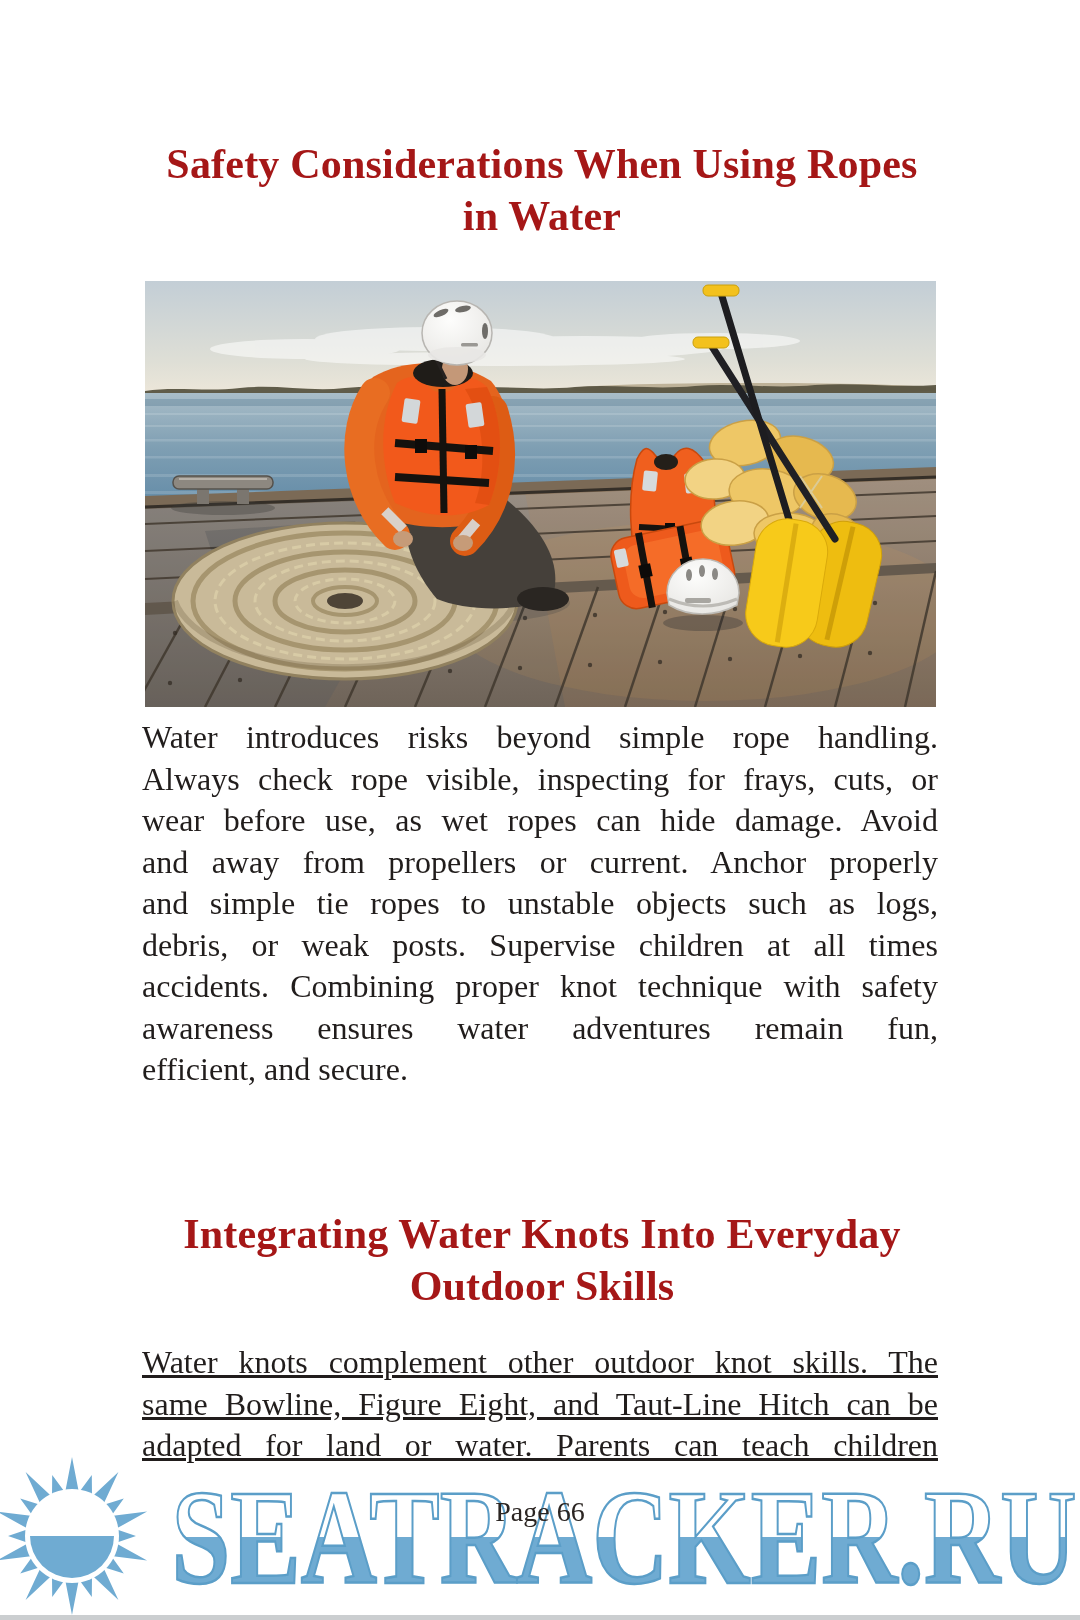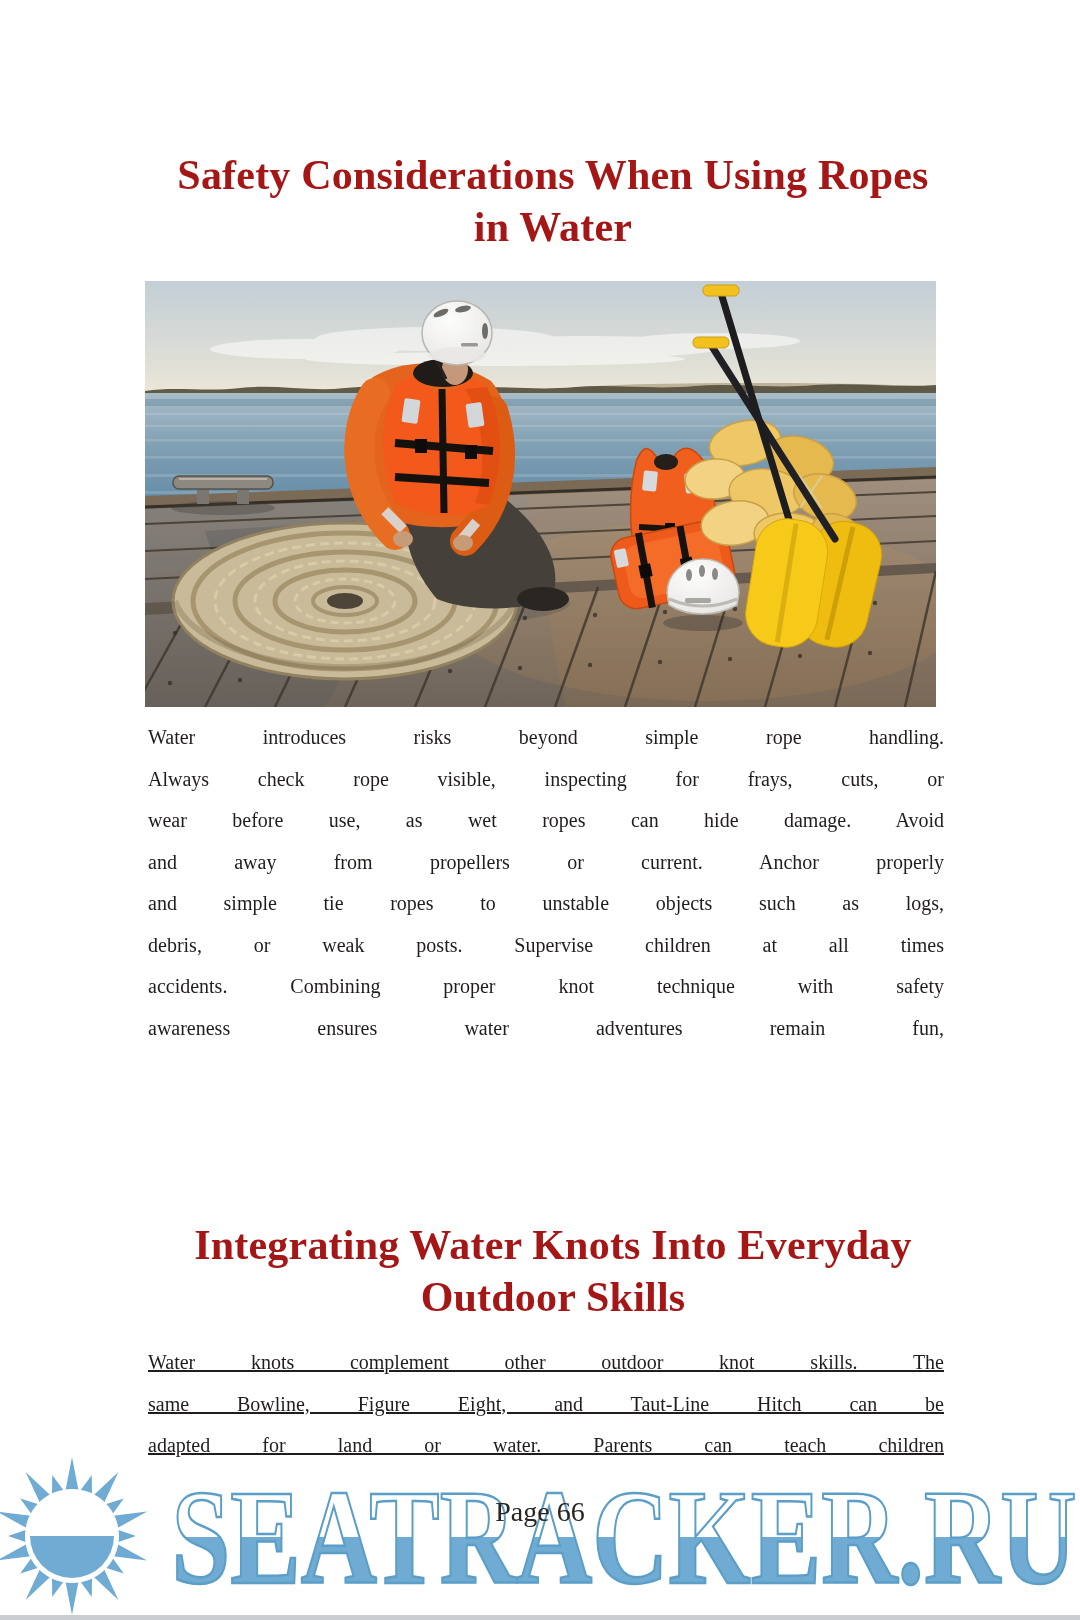--- a/index.html
+++ b/index.html
@@ -1,26 +1,26 @@
 <!DOCTYPE html>
 <html style="--red: #a51717; --ink: #211d1c; --page-bg: #ffffff;"><head>
 <meta charset="utf-8">
 <style>
   html,body{margin:0;padding:0;background:#ffffff;}
   body{width:1080px;height:1620px;position:relative;overflow:hidden;
        font-family:"Liberation Serif","DejaVu Serif",serif;}
   .page{position:absolute;inset:0;background:var(--page-bg,#fff);}
   .h{position:absolute;left:140px;width:800px;text-align:center;
-     font-weight:bold;color:var(--red,#a51717);margin:13px;
+     font-weight:bold;color:var(--red,#a51717);margin:2px;
      font-size:42px;line-height:52px;letter-spacing:.2px;}
   .h .hl{white-space:nowrap;}
   .photo{position:absolute;left:145px;top:281px;width:791px;height:426px;margin:0;}
   .photo svg{display:block;}
-  .para{position:absolute;left:148px;width:796px;color:var(--ink,#211d1c);
-        font-size:20px;line-height:41.5px;}
+  .para{position:absolute;left:142px;width:796px;color:var(--ink,#211d1c);
+        font-size:32px;line-height:41.5px;}
   .para .tline{text-align:justify;text-align-last:justify;white-space:normal;}
   .para .tline.lastleft{text-align-last:left;}
   .p1{top:717px;}
   .p2{top:1342px;text-decoration:underline;}
   .h2{top:1206px;}
   .h1{top:136px;}
   .pageno{position:absolute;left:0;top:1498px;width:1080px;text-align:center;
           font-size:28px;line-height:28px;color:#2b2522;z-index:6;}
   .watermark{position:absolute;left:0;top:1450px;width:992px;height:170px;z-index:4;}
   .wm-sun{position:absolute;left:-4px;top:6px;}
@@ -270,20 +270,21 @@
 
   <div class="para p1">
       <div class="tline">Water introduces risks beyond simple rope handling.</div>
       <div class="tline">Always check rope visible, inspecting for frays, cuts, or</div>
       <div class="tline">wear before use, as wet ropes can hide damage. Avoid</div>
       <div class="tline">and away from propellers or current. Anchor properly</div>
       <div class="tline">and simple tie ropes to unstable objects such as logs,</div>
       <div class="tline">debris, or weak posts. Supervise children at all times</div>
       <div class="tline">accidents. Combining proper knot technique with safety</div>
       <div class="tline">awareness ensures water adventures remain fun,</div>
+      <div class="tline lastleft">efficient, and secure.</div>
     </div>
 
   <h2 class="h h2">
     <div class="hl">Integrating Water Knots Into Everyday</div>
     <div class="hl">Outdoor Skills</div>
   </h2>
 
   <div class="para p2">
       <div class="tline">Water knots complement other outdoor knot skills. The</div>
       <div class="tline">same Bowline, Figure Eight, and Taut-Line Hitch can be</div>

